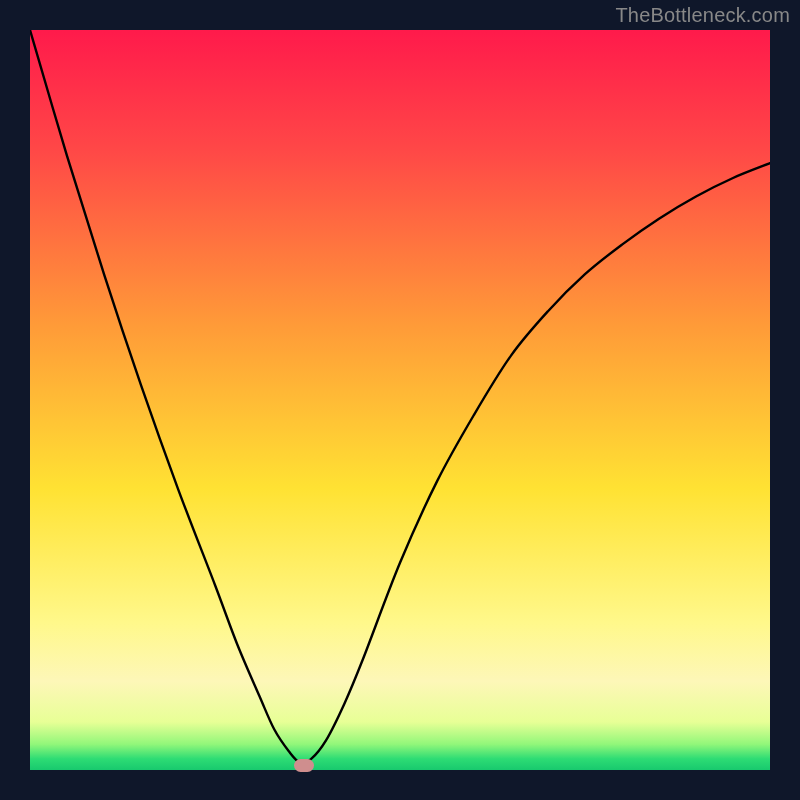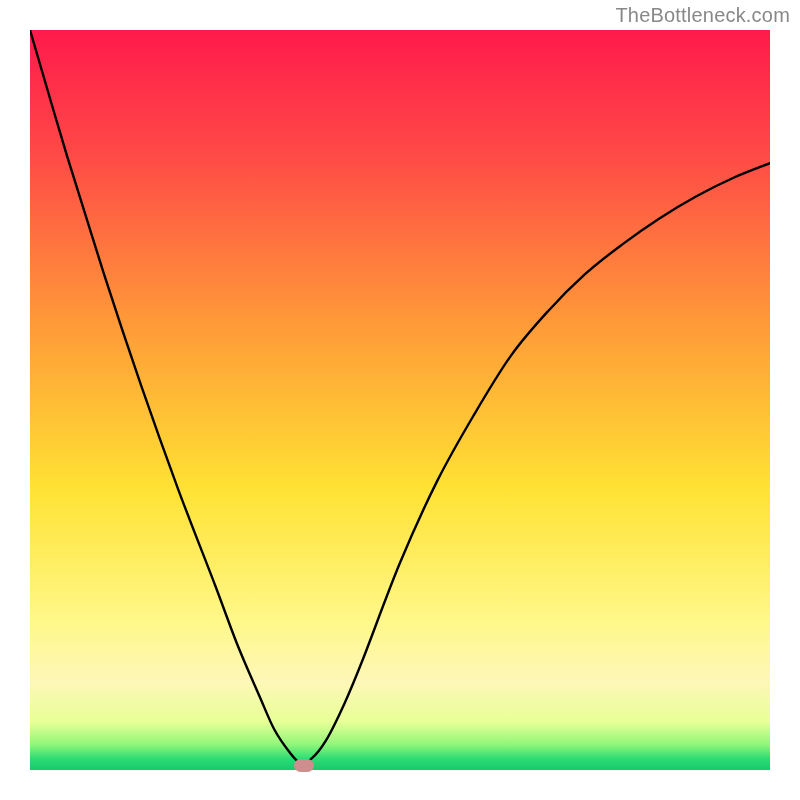--- a/index.html
+++ b/index.html
@@ -8,21 +8,21 @@
     width: 800px;
     height: 800px;
     overflow: hidden;
     background: #000;
     font-family: Arial, Helvetica, sans-serif;
   }
   .frame {
     position: relative;
     width: 800px;
     height: 800px;
-    background: #ffffff;
+    background: #0f172a;
   }
   .watermark {
     position: absolute;
     top: 4px;
     right: 10px;
     color: #888;
     font-size: 20px;
     font-weight: 500;
     letter-spacing: 0.2px;
     z-index: 20;

